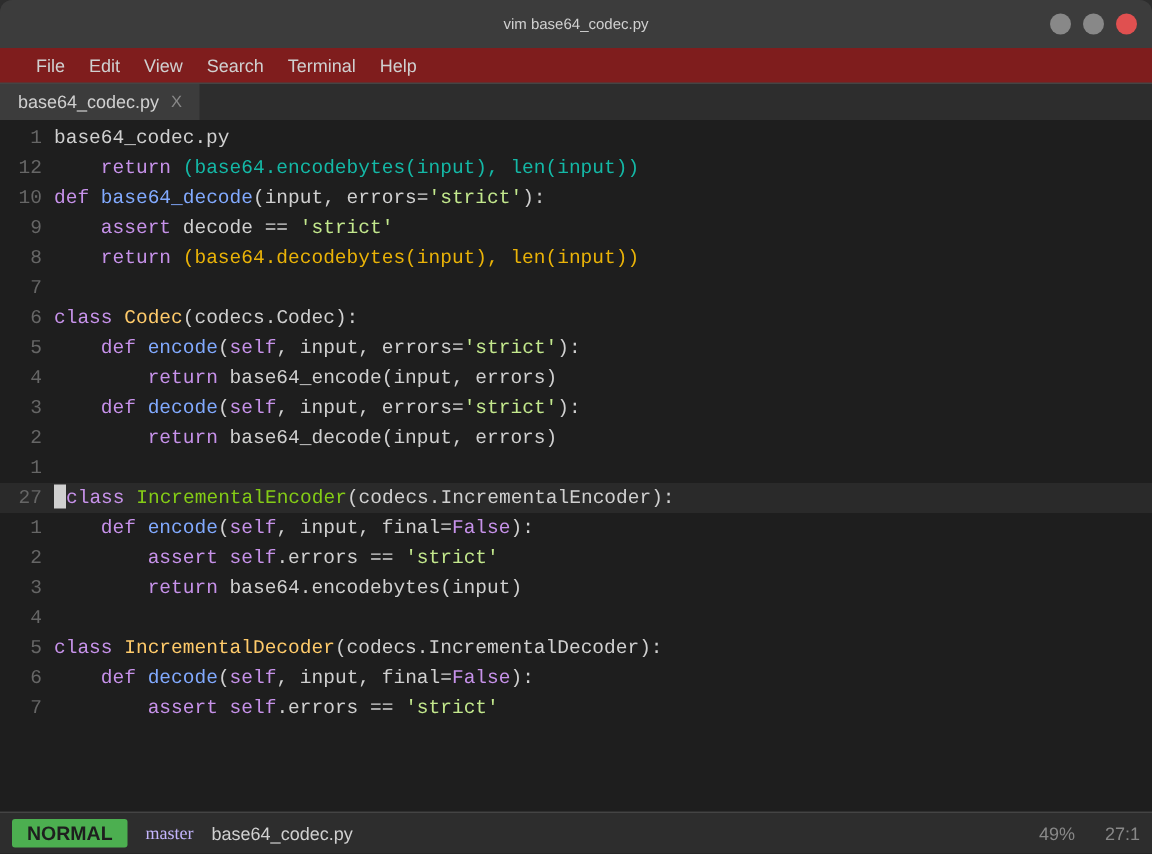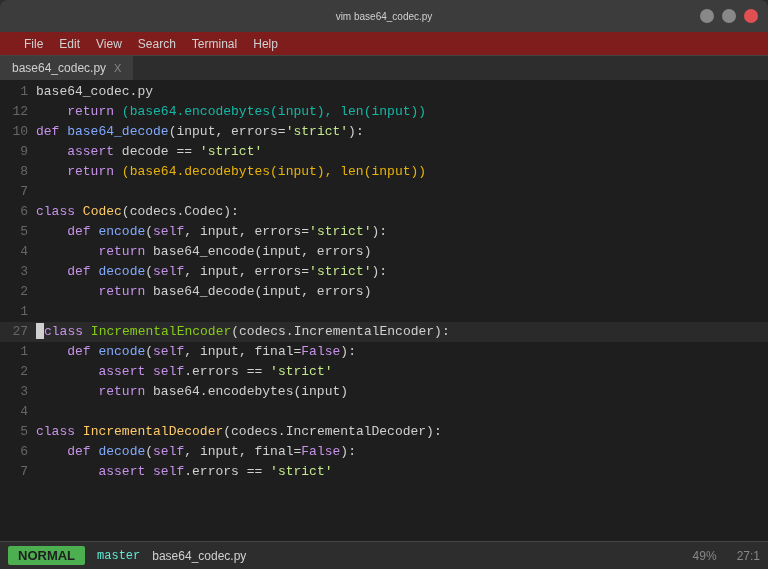--- a/index.html
+++ b/index.html
@@ -133,22 +133,22 @@
     .status-mode {
       background: #4caf50;
       color: #1e1e1e;
       font-weight: bold;
       font-family: sans-serif;
       font-size: 13px;
       padding: 2px 10px;
       border-radius: 2px;
     }
     .status-branch {
-      color: #5eead4;
-      font-family: Liberation Mono, monospace;
+      color: #c4b5fd;
+      font-family: Liberation Serif, serif;
       font-size: 12px;
       margin-left: 12px;
     }
     .status-file {
       color: #d0d0d0;
       font-family: sans-serif;
       font-size: 12px;
       margin-left: 12px;
     }
     .status-right {

